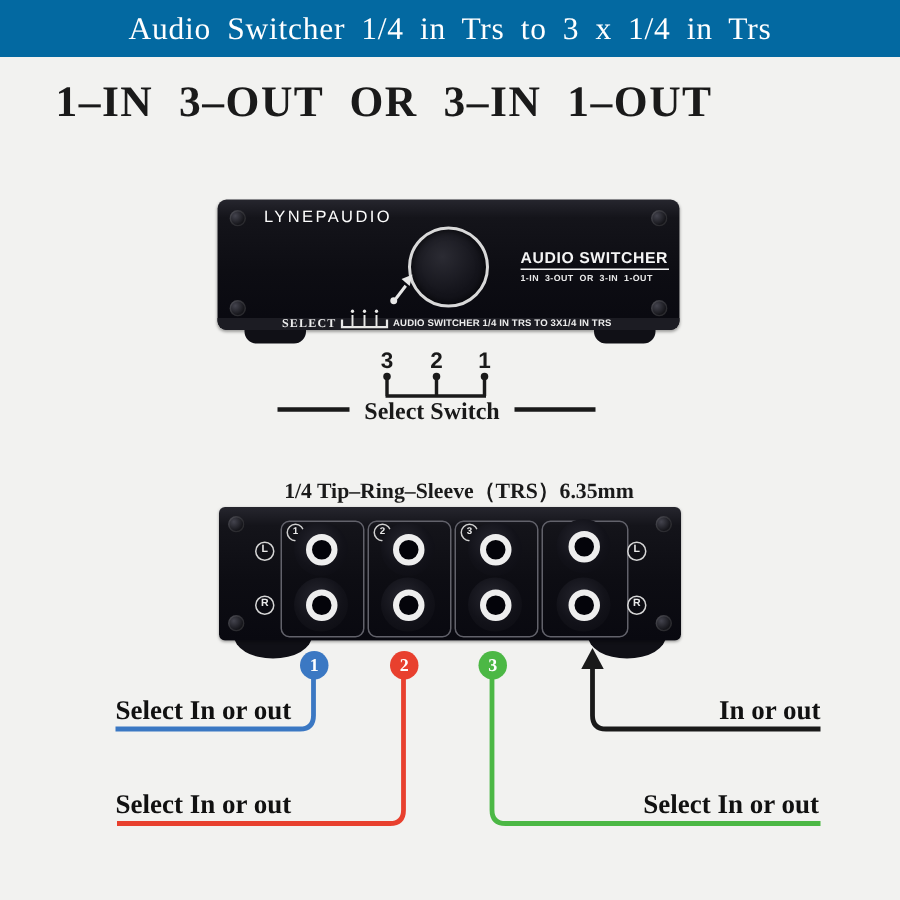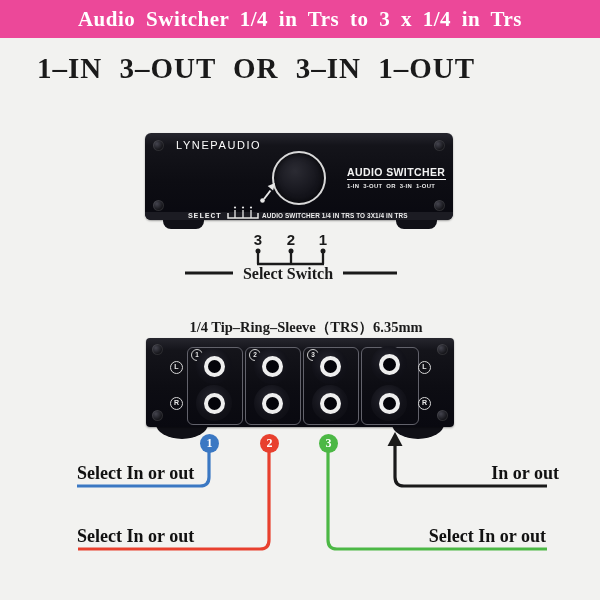--- a/index.html
+++ b/index.html
@@ -1,20 +1,20 @@
 <!DOCTYPE html>
 <html><head>
 <meta charset="utf-8">
 <style>
   html,body{margin:0;padding:0;}
   .page{position:relative;width:600px;height:600px;background:#f2f2f0;overflow:hidden;
         font-family:"Liberation Serif","DejaVu Serif",serif;}
   
-  .topbar{position:absolute;left:0;top:0;width:600px;height:38px;background:#ec4899;
-          color:#fff;text-align:center;line-height:38px;font-size:21px;font-weight:bold;
+  .topbar{position:absolute;left:0;top:0;width:600px;height:38px;background:#0369a1;
+          color:#fff;text-align:center;line-height:38px;font-size:21px;font-weight:normal;
           word-spacing:5px;letter-spacing:0.5px;}
   .headline{position:absolute;left:0;top:52px;width:512px;margin:0;text-align:center;
             font-size:29px;font-weight:bold;color:#1a1a1a;letter-spacing:1px;word-spacing:9px;}
   
   .device{position:absolute;background:linear-gradient(180deg,#26262e 0%,#14141a 14%,#0d0d13 55%,#090910 100%);
           border-radius:6px;box-shadow:0 1px 2px rgba(0,0,0,.35);}
   .front{left:145px;top:133px;width:308px;height:87px;}
   .front::after{content:"";position:absolute;left:0;bottom:0;width:100%;height:8px;
                 background:#1c1c23;border-radius:0 0 6px 6px;}
   .rear{left:146px;top:338px;width:308px;height:89px;border-radius:4px;}
@@ -32,21 +32,21 @@
         border:2px solid #d9d9d9;
         background:radial-gradient(circle at 42% 36%,#2b2b33 0%,#15151c 55%,#0b0b11 100%);
         box-shadow:inset 0 0 6px rgba(0,0,0,.8);}
   .fp-title{position:absolute;left:347px;top:166px;color:#f4f4f4;
             font-family:"Liberation Sans","DejaVu Sans",sans-serif;font-size:10.5px;font-weight:bold;
             letter-spacing:0.4px;border-bottom:1.4px solid #f4f4f4;padding:0 1px 1px 0;text-align:right;}
   .fp-sub{position:absolute;left:347px;top:183px;color:#e9e9e9;
           font-family:"Liberation Sans","DejaVu Sans",sans-serif;font-size:5.9px;font-weight:bold;
           letter-spacing:0.3px;word-spacing:2px;}
   .fp-select{position:absolute;left:188px;top:211px;color:#ececec;
-             font-family:Liberation Mono, monospace;font-size:8px;font-weight:bold;letter-spacing:0.8px;}
+             font-family:Liberation Serif, serif;font-size:8px;font-weight:bold;letter-spacing:0.8px;}
   .fp-bottom{position:absolute;left:262px;top:212px;color:#ececec;
              font-family:"Liberation Sans","DejaVu Sans",sans-serif;font-size:6.4px;font-weight:bold;letter-spacing:0.1px;}
   
   .jack-group{position:absolute;top:347px;height:76px;width:54px;border:1px solid #62626b;border-radius:6px;}
   .group-badge{position:absolute;width:10px;height:10px;border:1px solid #cfcfcf;border-radius:50%;
                color:#e9e9e9;font-family:"Liberation Sans","DejaVu Sans",sans-serif;font-size:6.5px;
                font-weight:bold;text-align:center;line-height:10px;}
   .jack{position:absolute;width:36px;height:36px;border-radius:50%;
         background:radial-gradient(circle at 44% 38%,#26262f 0%,#121219 55%,#0b0b11 100%);}
   .jack .ring{position:absolute;left:7.5px;top:7.5px;width:21px;height:21px;border-radius:50%;
@@ -172,17 +172,17 @@
 
   <svg class="lines-svg" width="600" height="600" viewBox="0 0 600 600">
     <path d="M209 452 L209 477 Q209 486 200 486 L77 486" fill="none" stroke-width="3.2" stroke="#3b78c3"></path>
     <path d="M269 452 L269 540 Q269 549 260 549 L78 549" fill="none" stroke-width="3.2" stroke="#e8402e"></path>
     <path d="M328 452 L328 540 Q328 549 337 549 L547 549" fill="none" stroke-width="3.2" stroke="#4cb845"></path>
     <path d="M395 444 L395 477 Q395 486 404 486 L547 486" fill="none" stroke-width="3.2" stroke="#1a1a1a"></path>
     <polygon points="395,432 387.5,446 402.5,446" fill="#1a1a1a"></polygon>
   </svg>
 
   <div class="anno-label" style="left:77px;top:463px;">Select In or out</div>
-  <div class="anno-label" style="right:41px;top:463px;">In or out</div>
+  <div class="anno-label" style="right:53px;top:463px;">In or out</div>
   <div class="anno-label" style="left:77px;top:526px;">Select In or out</div>
   <div class="anno-label" style="right:54px;top:526px;">Select In or out</div>
 
 </div>
 
 </body></html>

